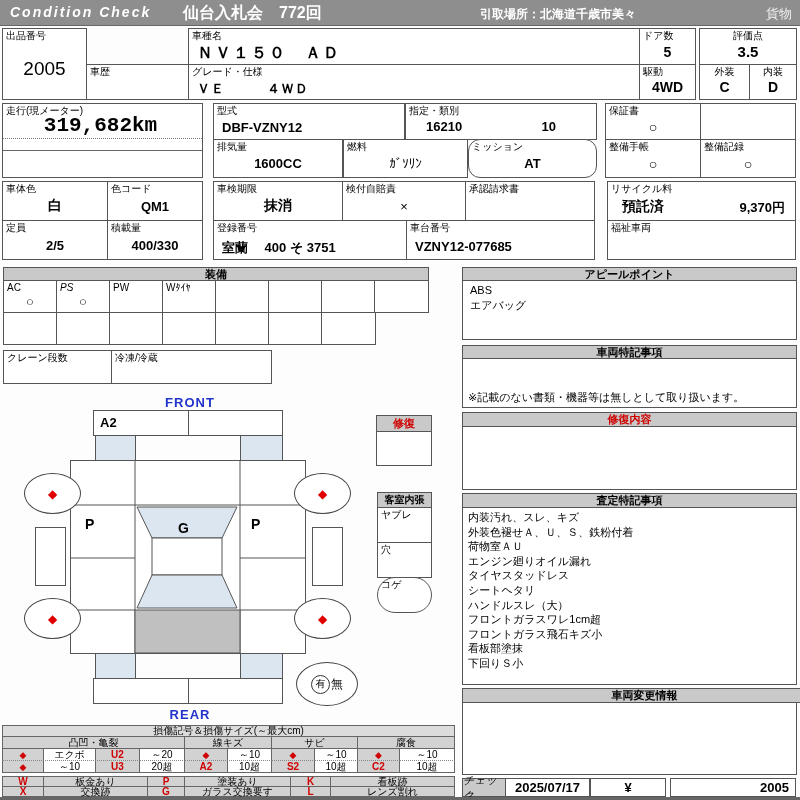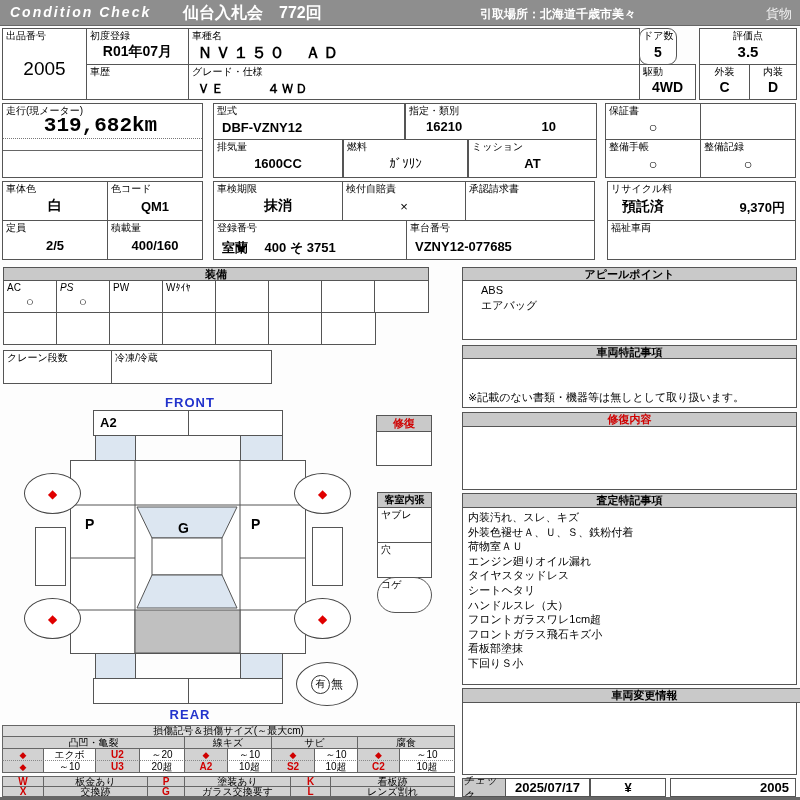--- a/index.html
+++ b/index.html
@@ -32,37 +32,33 @@
     <span style="position:absolute;left:10px;top:4px;color:#fff;font-style:italic;font-weight:bold;font-size:14px;letter-spacing:2px;">Condition  Check</span>
     <span style="position:absolute;left:183px;top:3px;color:#fff;font-weight:bold;font-size:16px;">仙台入札会　772回</span>
     <span style="position:absolute;left:480px;top:6px;color:#fff;font-weight:bold;font-size:12px;">引取場所：北海道千歳市美々</span>
     <span style="position:absolute;right:8px;top:5px;color:#efefef;font-size:13px;">貨物</span>
   </div>
 
   <div class="cell" style="left:2px;top:28px;width:85px;height:72px;">
     <span class="lbl">出品番号</span>
     <span class="cv" style="font-size:19px;font-weight:normal;">2005</span>
   </div>
-  <div class="cell" style="left:86px;top:28px;width:103px;height:37px;">
-    <span class="lbl">初度登録</span>
-    <span class="cv" style="font-size:14px;">R01年07月</span>
-  </div>
   <div class="cell" style="left:86px;top:64px;width:103px;height:36px;">
     <span class="lbl">車歴</span>
     <span class="cv"></span>
   </div>
   <div class="cell" style="left:188px;top:28px;width:452px;height:37px;">
     <span class="lbl">車種名</span>
     <span style="position:absolute;left:8px;top:14px;font-size:16px;font-weight:bold;letter-spacing:2px;">ＮＶ１５０　ＡＤ</span>
   </div>
   <div class="cell" style="left:188px;top:64px;width:452px;height:36px;">
     <span class="lbl">グレード・仕様</span>
     <span style="position:absolute;left:8px;top:15px;font-size:13px;font-weight:bold;letter-spacing:1px;">ＶＥ　　　４ＷＤ</span>
   </div>
-  <div class="cell" style="left:639px;top:28px;width:38px;height:37px;border-radius:9px;">
+  <div class="cell" style="left:639px;top:28px;width:57px;height:37px;">
     <span class="lbl">ドア数</span>
     <span class="cv">5</span>
   </div>
   <div class="cell" style="left:639px;top:64px;width:57px;height:36px;">
     <span class="lbl">駆動</span>
     <span class="cv">4WD</span>
   </div>
   <div class="cell" style="left:699px;top:28px;width:98px;height:37px;">
     <span class="lbl lblc">評価点</span>
     <span class="cv" style="font-size:15px;">3.5</span>
@@ -92,21 +88,21 @@
     <span style="position:absolute;right:40px;top:15px;font-size:13px;font-weight:bold;">10</span>
   </div>
   <div class="cell" style="left:213px;top:139px;width:130px;height:39px;">
     <span class="lbl">排気量</span>
     <span class="cv" style="font-size:13px;">1600CC</span>
   </div>
   <div class="cell" style="left:343px;top:139px;width:125px;height:39px;">
     <span class="lbl">燃料</span>
     <span class="cv" style="font-size:13px;font-weight:normal;">ｶﾞｿﾘﾝ</span>
   </div>
-  <div class="cell" style="left:468px;top:139px;width:129px;height:39px;">
+  <div class="cell" style="left:468px;top:139px;width:129px;height:39px;border-radius:12px;">
     <span class="lbl">ミッション</span>
     <span class="cv" style="font-size:13px;">AT</span>
   </div>
   <div class="cell" style="left:605px;top:103px;width:96px;height:37px;">
     <span class="lbl">保証書</span>
     <span class="cv" style="font-weight:normal;font-size:14px;">○</span>
   </div>
   <div class="cell" style="left:700px;top:103px;width:96px;height:37px;"></div>
   <div class="cell" style="left:605px;top:139px;width:96px;height:39px;">
     <span class="lbl">整備手帳</span>
@@ -124,21 +120,21 @@
   <div class="cell" style="left:107px;top:181px;width:96px;height:40px;">
     <span class="lbl">色コード</span>
     <span class="cv" style="font-size:13px;">QM1</span>
   </div>
   <div class="cell" style="left:2px;top:220px;width:106px;height:40px;">
     <span class="lbl">定員</span>
     <span class="cv" style="font-size:13px;">2/5</span>
   </div>
   <div class="cell" style="left:107px;top:220px;width:96px;height:40px;">
     <span class="lbl">積載量</span>
-    <span class="cv" style="font-size:13px;">400/160</span>
+    <span class="cv" style="font-size:13px;">400/330</span>
   </div>
   <div class="cell" style="left:213px;top:181px;width:130px;height:40px;">
     <span class="lbl">車検期限</span>
     <span class="cv" style="font-size:14px;">抹消</span>
   </div>
   <div class="cell" style="left:342px;top:181px;width:124px;height:40px;">
     <span class="lbl">検付自賠責</span>
     <span class="cv" style="font-weight:normal;font-size:13px;">×</span>
   </div>
   <div class="cell" style="left:465px;top:181px;width:130px;height:40px;">
@@ -266,21 +262,21 @@
   <div class="cell" style="left:377px;top:542px;width:55px;height:36px;">
     <span class="lbl">穴</span>
   </div>
   <div class="cell" style="left:377px;top:577px;width:55px;height:36px;border-radius:18px;">
     <span class="lbl">コゲ</span>
   </div>
 
   <div class="hdrstrip" style="left:462px;top:267px;width:335px;height:14px;">
     <span>アピールポイント</span>
   </div>
-  <div class="panelbody" style="left:462px;top:280px;width:335px;height:60px;padding:2px 18px;">
+  <div class="panelbody" style="left:462px;top:280px;width:335px;height:60px;padding:2px 7px;">
     <div>ABS</div>
     <div>エアバッグ</div>
   </div>
 
   <div class="hdrstrip" style="left:462px;top:345px;width:335px;height:14px;">
     <span>車両特記事項</span>
   </div>
   <div class="panelbody" style="left:462px;top:358px;width:335px;height:50px;">
     <div style="position:absolute;left:5px;bottom:2px;font-size:11px;white-space:nowrap;">※記載のない書類・機器等は無しとして取り扱います。</div>
   </div>

